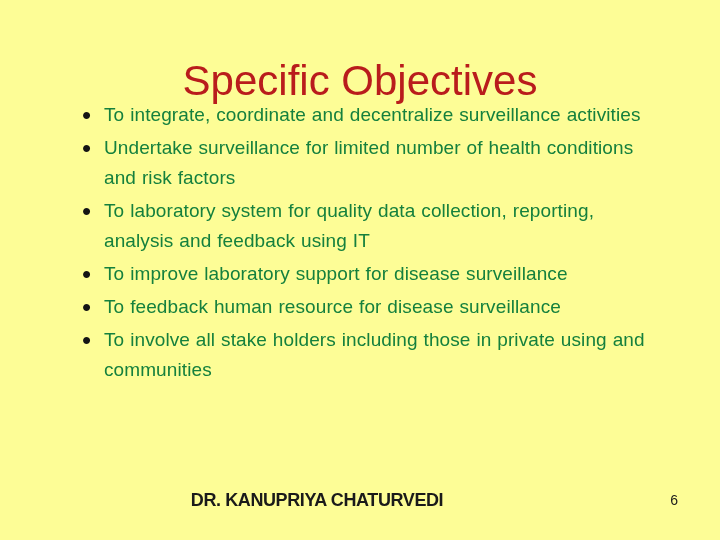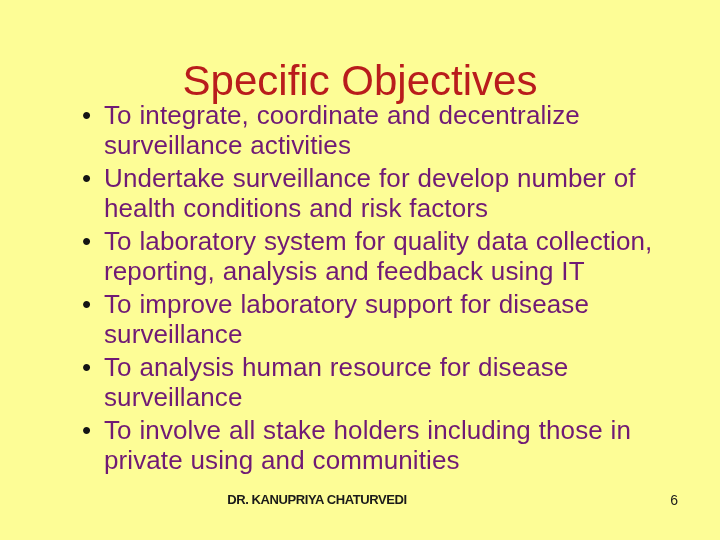--- a/index.html
+++ b/index.html
@@ -52,33 +52,33 @@
     width: 26px;
     font-size: 26px;
     line-height: 30px;
     color: #141414;
     text-align: left;
     padding-left: 4px;
     box-sizing: border-box;
   }
   .bullet-text {
     flex: 1 1 auto;
-    font-size: 26px;
+    font-size: 19px;
     line-height: 30px;
-    color: #701a75;
+    color: #15803d;
     letter-spacing: 0.1px;
     word-spacing: 0.5px;
   }
   #footer-author {
     position: absolute;
     left: 0;
     top: 492px;
     width: 634px;
     text-align: center;
-    font-size: 13px;
+    font-size: 18px;
     line-height: 16px;
     font-weight: bold;
     color: #1a1a1a;
     letter-spacing: -0.4px;
   }
   #footer-page-number {
     position: absolute;
     right: 42px;
     top: 492px;
     font-size: 14px;
@@ -96,36 +96,36 @@
 
   <ul id="bullet-list">
 
     <li class="bullet-item">
       <span class="bullet-marker">•</span>
       <span class="bullet-text">To integrate, coordinate and decentralize surveillance activities</span>
     </li>
 
     <li class="bullet-item">
       <span class="bullet-marker">•</span>
-      <span class="bullet-text">Undertake surveillance for develop number of health conditions and risk factors</span>
+      <span class="bullet-text">Undertake surveillance for limited number of health conditions and risk factors</span>
     </li>
 
     <li class="bullet-item">
       <span class="bullet-marker">•</span>
       <span class="bullet-text">To laboratory system for quality data collection, reporting, analysis and feedback using IT</span>
     </li>
 
     <li class="bullet-item">
       <span class="bullet-marker">•</span>
       <span class="bullet-text">To improve laboratory support for disease surveillance</span>
     </li>
 
     <li class="bullet-item">
       <span class="bullet-marker">•</span>
-      <span class="bullet-text">To analysis human resource for disease surveillance</span>
+      <span class="bullet-text">To feedback human resource for disease surveillance</span>
     </li>
 
     <li class="bullet-item">
       <span class="bullet-marker">•</span>
       <span class="bullet-text">To involve all stake holders including those in private using and communities</span>
     </li>
 
   </ul>
 
   <div id="footer-author">DR. KANUPRIYA CHATURVEDI</div>

